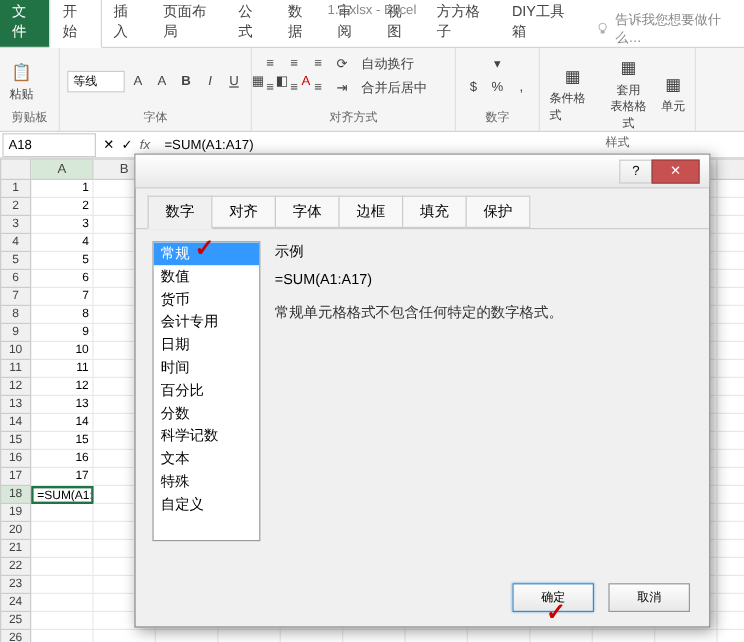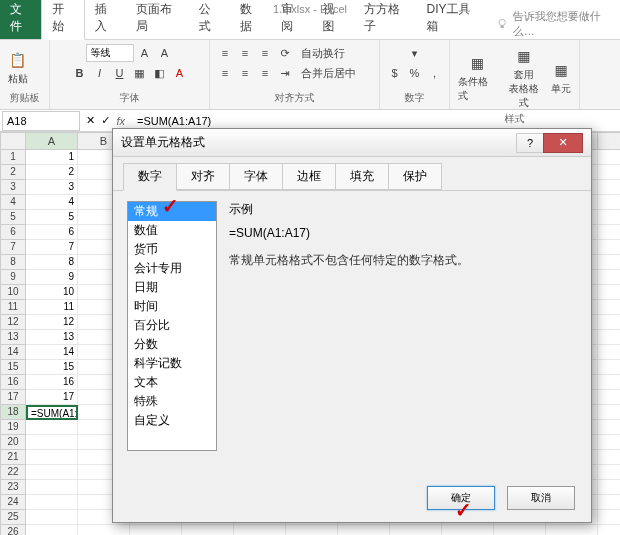--- a/index.html
+++ b/index.html
@@ -13,21 +13,21 @@
 .rtab.file { background: #217346; color: #fff; }
 .rtab.active { background: #fff; border: 1px solid #d4d4d4; border-bottom: 1px solid #fff; margin-bottom: -1px; }
 .tellme { margin-left: auto; display: flex; align-items: center; color: #888; padding: 0 10px; gap: 4px; }
 
 .ribbon { height: 70px; background: #f5f5f5; border-bottom: 1px solid #d4d4d4; display: flex; }
 .rgroup { border-right: 1px solid #e0e0e0; padding: 4px 6px; display: flex; flex-direction: column; justify-content: space-between; }
 .rgroup-label { text-align: center; font-size: 10px; color: #666; }
 .rgroup-body { flex: 1; display: flex; align-items: center; gap: 4px; }
 .big-btn { display: flex; flex-direction: column; align-items: center; gap: 2px; font-size: 10px; color: #444; padding: 2px; }
 .icon-box { width: 20px; height: 20px; display: flex; align-items: center; justify-content: center; font-size: 14px; }
-.font-controls { display: flex; flex-direction: column; gap: 2px; }
+.font-controls { display: flex; gap: 2px; }
 .font-row { display: flex; gap: 2px; align-items: center; }
 .font-name { width: 48px; height: 18px; border: 1px solid #ccc; background: #fff; font-size: 10px; padding: 0 4px; }
 .small-btn { width: 18px; height: 18px; border: 1px solid transparent; display: flex; align-items: center; justify-content: center; font-size: 11px; color: #444; }
 
 .namebox-row { height: 22px; display: flex; align-items: center; border-bottom: 1px solid #d4d4d4; }
 .namebox { width: 78px; height: 20px; border: 1px solid #ccc; padding: 0 4px; font-size: 11px; margin-left: 2px; }
 .fx-area { display: flex; align-items: center; padding: 0 6px; gap: 6px; }
 .fx-label { font-style: italic; color: #666; }
 .formula-bar { flex: 1; padding: 0 6px; font-size: 11px; }
 
@@ -609,21 +609,20 @@
         <div class="cell"></div>
         <div class="cell"></div>
         <div class="cell"></div>
         <div class="cell"></div>
       </div>
     </div>
 </div>
 
 <div class="dialog">
   <div class="dlg-title">
-    <span>设置单元格格式</span>
     <div class="dlg-title-btns">
       <div class="dlg-tbtn">?</div>
       <div class="dlg-tbtn close">✕</div>
     </div>
   </div>
   <div class="dlg-tabs">
     <div class="dlg-tab active">数字</div>
     <div class="dlg-tab">对齐</div>
     <div class="dlg-tab">字体</div>
     <div class="dlg-tab">边框</div>

